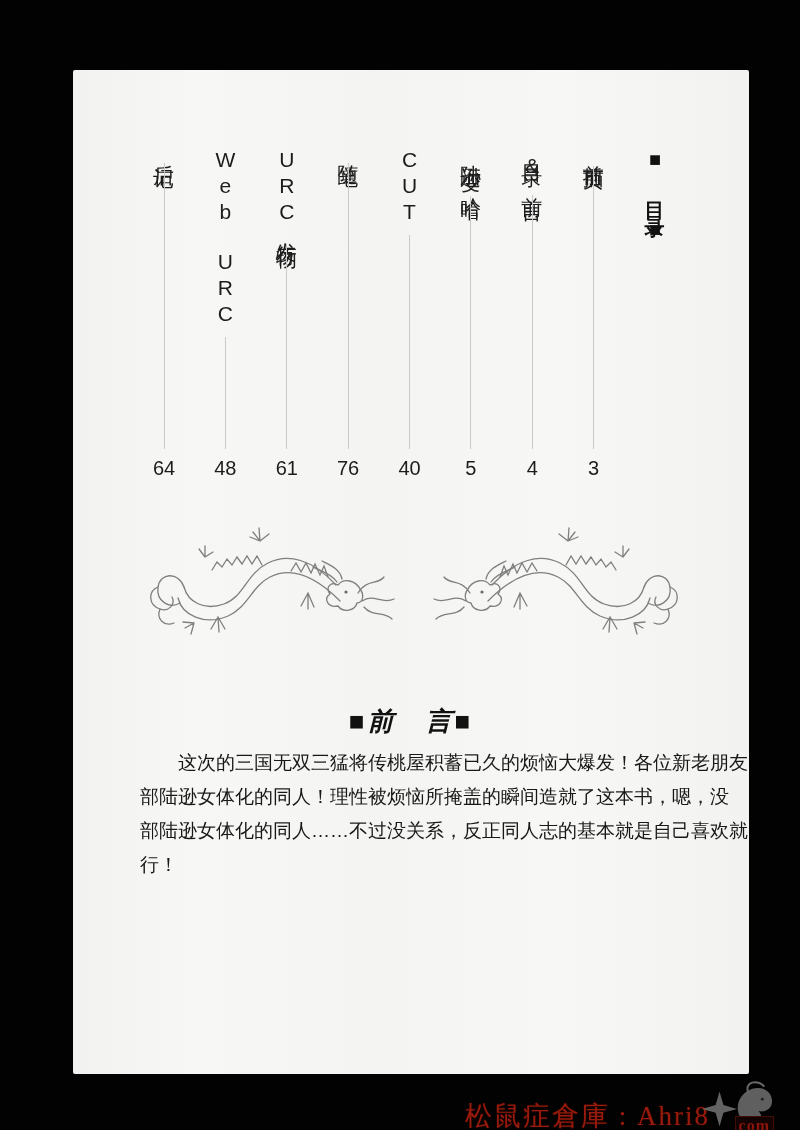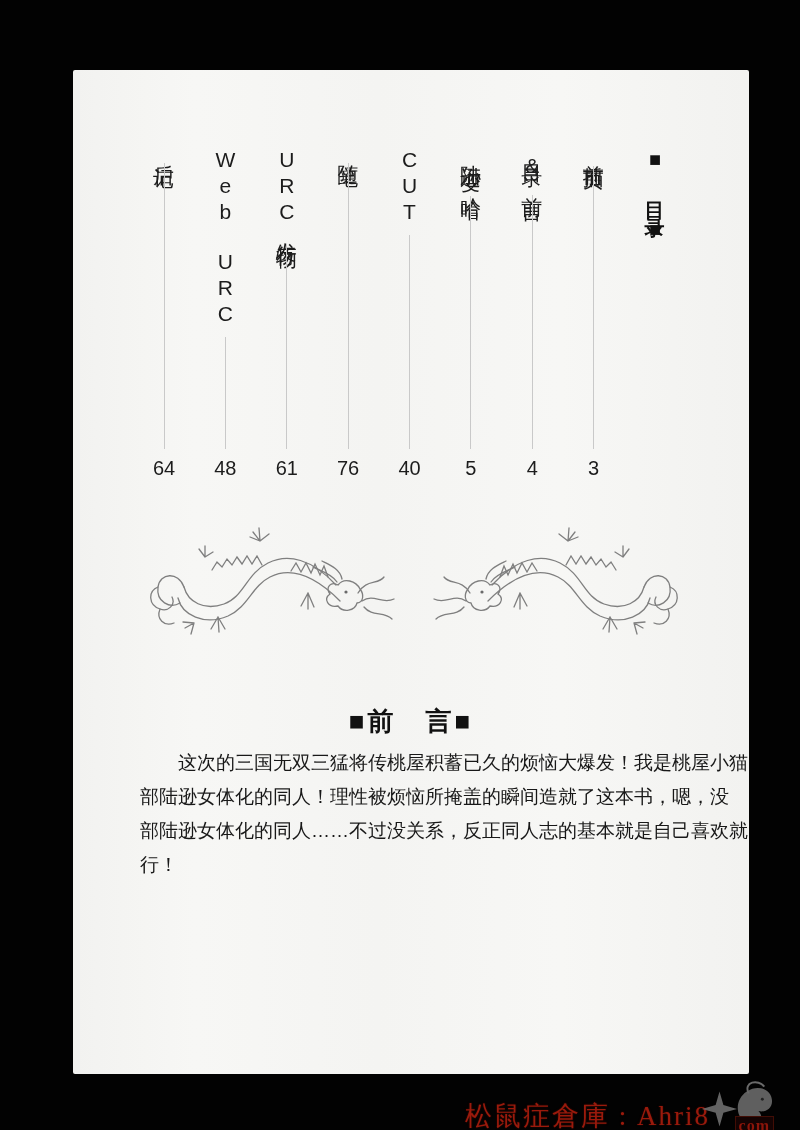--- a/index.html
+++ b/index.html
@@ -31,21 +31,21 @@
   .toc-header-text{
     writing-mode:vertical-rl;text-orientation:upright;
     font-size:20px;letter-spacing:16px;font-weight:bold;color:#111;line-height:1;
   }
   
   .dragons{position:absolute;left:77px;top:435px;width:530px;height:135px;}
   .dragons svg{display:block;width:530px;height:135px;}
   
   .preface-heading{
     position:absolute;left:0;right:0;top:634px;text-align:center;
-    font-size:26px;font-weight:bold;letter-spacing:3px;color:#111;margin:0;
+    font-size:26px;font-weight:bold;letter-spacing:3px;color:#111;margin:0;font-style:italic;
   }
   .preface-body{position:absolute;left:67px;top:676px;width:562px;}
   .preface-line{
     white-space:pre;font-size:19px;line-height:34px;color:#181818;margin:0;
   }
   .preface-line.indent{text-indent:2em;}
   
   .watermark{
     position:absolute;top:1084px;right:26px;display:flex;align-items:flex-end;
   }
@@ -147,21 +147,21 @@
             <path d="M216,118 l9,5 m-9,-5 l3,11 m-3,-11 l11,-1"></path>
           </g>
         </defs>
         <use href="#drg" transform="translate(260,0) scale(-1,1)"></use>
         <use href="#drg" transform="translate(268,0)"></use>
       </svg>
     </div>
 
     <h2 class="preface-heading">■前　言■</h2>
     <div class="preface-body">
-      <p class="preface-line indent">这次的三国无双三猛将传桃屋积蓄已久的烦恼大爆发！我是桃屋小猫</p>
+      <p class="preface-line indent">这次的三国无双三猛将传桃屋积蓄已久的烦恼大爆发！各位新老朋友</p>
       <p class="preface-line">部陆逊女体化的同人！理性被烦恼所掩盖的瞬间造就了这本书，嗯，没</p>
       <p class="preface-line">部陆逊女体化的同人……不过没关系，反正同人志的基本就是自己喜欢就</p>
       <p class="preface-line">行！</p>
     </div>
   </div>
 
   <div class="watermark">
     <span class="wm-text">松鼠症倉庫 : Ahri8</span>
     <span class="wm-logo">
       <svg width="72" height="58" viewBox="0 0 74 56">

